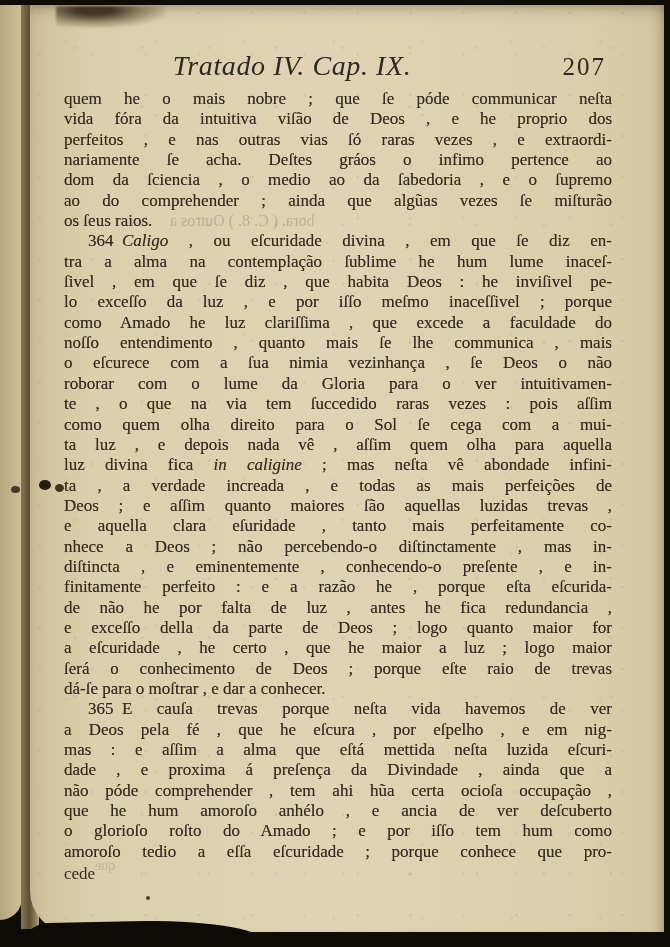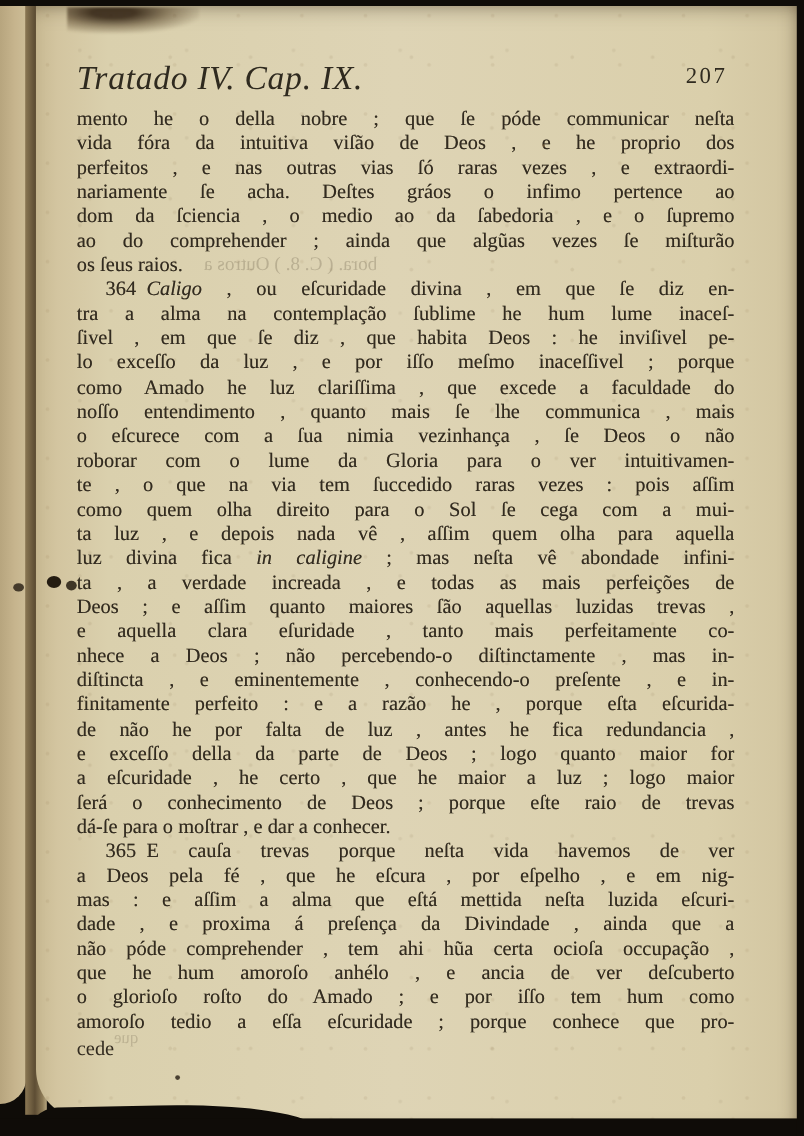--- a/index.html
+++ b/index.html
@@ -41,25 +41,25 @@
   .right-bar{position:absolute;right:0;top:0;width:6px;height:947px;background:#0f0c08;}
   .top-bar{position:absolute;left:0;top:0;width:670px;height:5px;background:#0f0c08;}
   .corner-stain{
     position:absolute;left:26px;top:2px;width:110px;height:22px;
     background:radial-gradient(ellipse at 35% 20%, rgba(45,30,15,.85) 0 18%, rgba(70,50,25,.45) 45%, transparent 75%);
     filter:blur(1px);
   }
   
   .header{position:absolute;left:64px;top:50px;width:548px;height:36px;color:#2f2a1f;}
   .header .title{
-    position:absolute;left:0;right:92px;text-align:left;
+    position:absolute;left:0;right:92px;text-align:center;
     font-style:italic;font-size:28px;letter-spacing:.6px;
   }
   .header .pagenum{
-    position:absolute;right:6px;top:3px;font-size:19px;letter-spacing:2px;font-family:Liberation Serif, serif;
+    position:absolute;right:6px;top:3px;font-size:25px;letter-spacing:2px;font-family:Liberation Serif, serif;
   }
   
   .text-block{
     position:absolute;left:64px;top:89px;width:548px;color:#322b20;
     font-size:17px;text-shadow:0 0 .5px rgba(55,45,28,.55);
   }
   .line{height:20.35px;line-height:20.35px;text-align:justify;text-align-last:justify;white-space:nowrap;}
   .line.end{text-align-last:left;}
   .line.indent{padding-left:24px;}
   .line i{font-style:italic;margin-top:38px;}
@@ -98,21 +98,21 @@
 
   <div class="ghost g1">bora. ( C. 8. ) Outros a</div>
   <div class="ghost g2">que</div>
 
   <div class="header">
     <div class="title">Tratado IV. Cap. IX.</div>
     <div class="pagenum">207</div>
   </div>
 
   <div class="text-block" id="text-block">
-      <div class="line"><span>mento he o della nobre ; que ſe póde communicar neſta</span></div>
+      <div class="line"><span>quem he o mais nobre ; que ſe póde communicar neſta</span></div>
       <div class="line"><span>vida fóra da intuitiva viſão de Deos , e he proprio dos</span></div>
       <div class="line"><span>perfeitos , e nas outras vias ſó raras vezes , e extraordi-</span></div>
       <div class="line"><span>nariamente ſe acha. Deſtes gráos o infimo pertence ao</span></div>
       <div class="line"><span>dom da ſciencia , o medio ao da ſabedoria , e o ſupremo</span></div>
       <div class="line"><span>ao do comprehender ; ainda que algũas vezes ſe miſturão</span></div>
       <div class="line end"><span>os ſeus raios.</span></div>
       <div class="line indent"><span>364 </span><i>Caligo</i><span> , ou eſcuridade divina , em que ſe diz en-</span></div>
       <div class="line"><span>tra a alma na contemplação ſublime he hum lume inaceſ-</span></div>
       <div class="line"><span>ſivel , em que ſe diz , que habita Deos : he inviſivel pe-</span></div>
       <div class="line"><span>lo exceſſo da luz , e por iſſo meſmo inaceſſivel ; porque</span></div>

